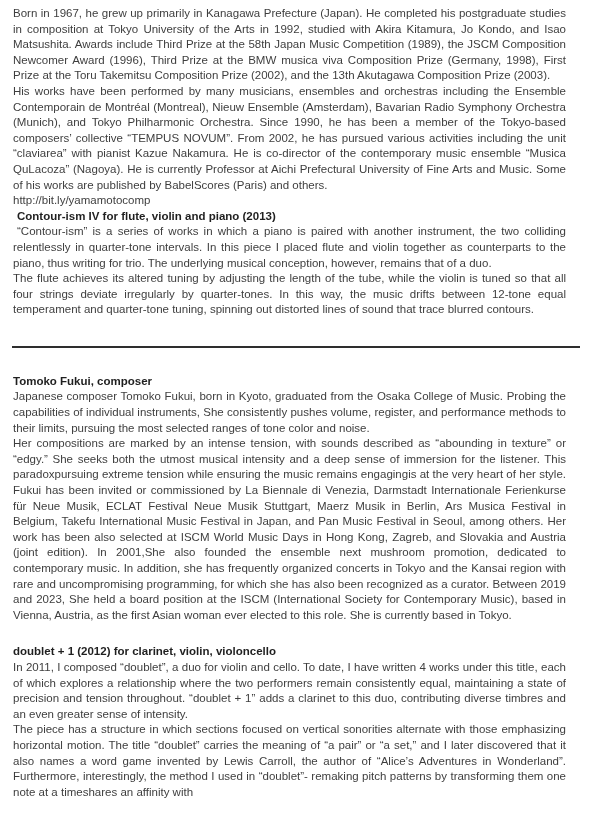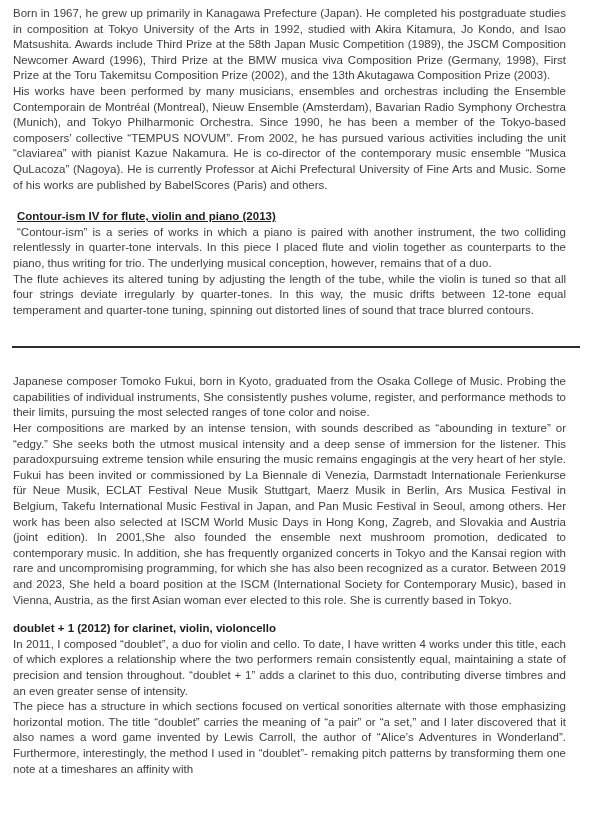--- a/index.html
+++ b/index.html
@@ -20,49 +20,51 @@
   .work-title {
     margin: 0;
     font-size: 11.5px;
     line-height: 15.6px;
     font-weight: bold;
     color: #1f1f1f;
     text-align: left;
   }
   .indent-head { padding-left: 4px; }
   .indent-first { text-indent: 4px; }
-  .gap-after-link { margin-top: 16px; text-decoration: underline; }
-  .gap-before-doublet { margin-top: 13px; }
+  .gap-after-link { margin-top: 0; }
+  .gap-before-doublet { margin-top: 21px; }
   .link-line { text-align: left; }
   .divider {
     border: none;
     border-top: 2px solid #2e2e2e;
     width: 568px;
     margin: 28px 0 26px -1px;
   }
 </style>
 </head>
 <body>
 
 <div class="page">
 
   <p class="para">Born in 1967, he grew up primarily in Kanagawa Prefecture (Japan). He completed his postgraduate studies in composition at Tokyo University of the Arts in 1992, studied with Akira Kitamura, Jo Kondo, and Isao Matsushita. Awards include Third Prize at the 58th Japan Music Competition (1989), the JSCM Composition Newcomer Award (1996), Third Prize at the BMW musica viva Composition Prize (Germany, 1998), First Prize at the Toru Takemitsu Composition Prize (2002), and the 13th Akutagawa Composition Prize (2003).</p>
 
   <p class="para">His works have been performed by many musicians, ensembles and orchestras including the Ensemble Contemporain de Montréal (Montreal), Nieuw Ensemble (Amsterdam), Bavarian Radio Symphony Orchestra (Munich), and Tokyo Philharmonic Orchestra. Since 1990, he has been a member of the Tokyo-based composers’ collective “TEMPUS NOVUM”. From 2002, he has pursued various activities including the unit “claviarea” with pianist Kazue Nakamura. He is co-director of the contemporary music ensemble “Musica QuLacoza” (Nagoya). He is currently Professor at Aichi Prefectural University of Fine Arts and Music. Some of his works are published by BabelScores (Paris) and others.</p>
 
+  <p class="para link-line">http://bit.ly/yamamotocomp</p>
 
   <h3 class="work-title indent-head gap-after-link">Contour-ism IV for flute, violin and piano (2013)</h3>
 
   <p class="para indent-first">“Contour-ism” is a series of works in which a piano is paired with another instrument, the two colliding relentlessly in quarter-tone intervals. In this piece I placed flute and violin together as counterparts to the piano, thus writing for trio. The underlying musical conception, however, remains that of a duo.</p>
 
   <p class="para">The flute achieves its altered tuning by adjusting the length of the tube, while the violin is tuned so that all four strings deviate irregularly by quarter-tones. In this way, the music drifts between 12-tone equal temperament and quarter-tone tuning, spinning out distorted lines of sound that trace blurred contours.</p>
 
 
   <hr class="divider">
 
+  <h3 class="work-title">Tomoko Fukui, composer</h3>
 
   <p class="para">Japanese composer Tomoko Fukui, born in Kyoto, graduated from the Osaka College of Music. Probing the capabilities of individual instruments, She consistently pushes volume, register, and performance methods to their limits, pursuing the most selected ranges of tone color and noise.</p>
 
   <p class="para">Her compositions are marked by an intense tension, with sounds described as “abounding in texture” or “edgy.” She seeks both the utmost musical intensity and a deep sense of immersion for the listener. This paradoxpursuing extreme tension while ensuring the music remains engagingis at the very heart of her style. Fukui has been invited or commissioned by La Biennale di Venezia, Darmstadt Internationale Ferienkurse für Neue Musik, ECLAT Festival Neue Musik Stuttgart, Maerz Musik in Berlin, Ars Musica Festival in Belgium, Takefu International Music Festival in Japan, and Pan Music Festival in Seoul, among others. Her work has been also selected at ISCM World Music Days in Hong Kong, Zagreb, and Slovakia and Austria (joint edition). In 2001,She also founded the ensemble next mushroom promotion, dedicated to contemporary music. In addition, she has frequently organized concerts in Tokyo and the Kansai region with rare and uncompromising programming, for which she has also been recognized as a curator. Between 2019 and 2023, She held a board position at the ISCM (International Society for Contemporary Music), based in Vienna, Austria, as the first Asian woman ever elected to this role. She is currently based in Tokyo.</p>
 
   <h3 class="work-title gap-before-doublet">doublet + 1 (2012) for clarinet, violin, violoncello</h3>
 
   <p class="para">In 2011, I composed “doublet”, a duo for violin and cello. To date, I have written 4  works under this title, each of which explores a relationship where the two performers remain consistently equal, maintaining a state of precision and tension throughout. “doublet + 1” adds a clarinet to this duo, contributing diverse timbres and an even greater sense of intensity.</p>
 
   <p class="para">The piece has a structure in which sections focused on vertical sonorities alternate with those emphasizing horizontal motion. The title “doublet” carries the meaning of “a pair” or “a set,” and I later discovered that it also names a word game invented by Lewis Carroll, the author of “Alice’s Adventures in Wonderland”. Furthermore, interestingly, the method I used in “doublet”- remaking pitch patterns by transforming them one note at a timeshares an affinity with</p>

